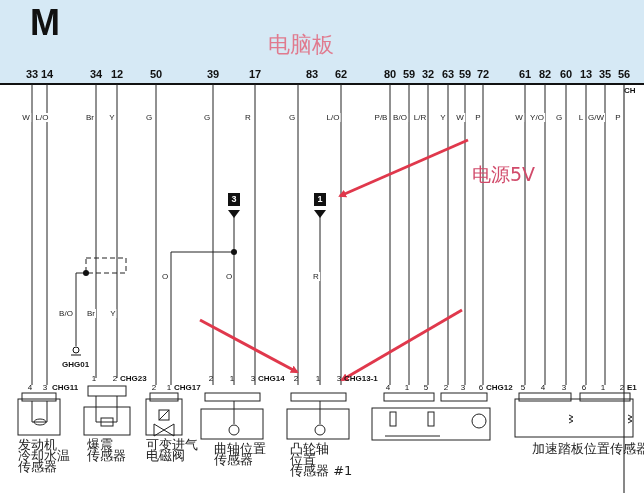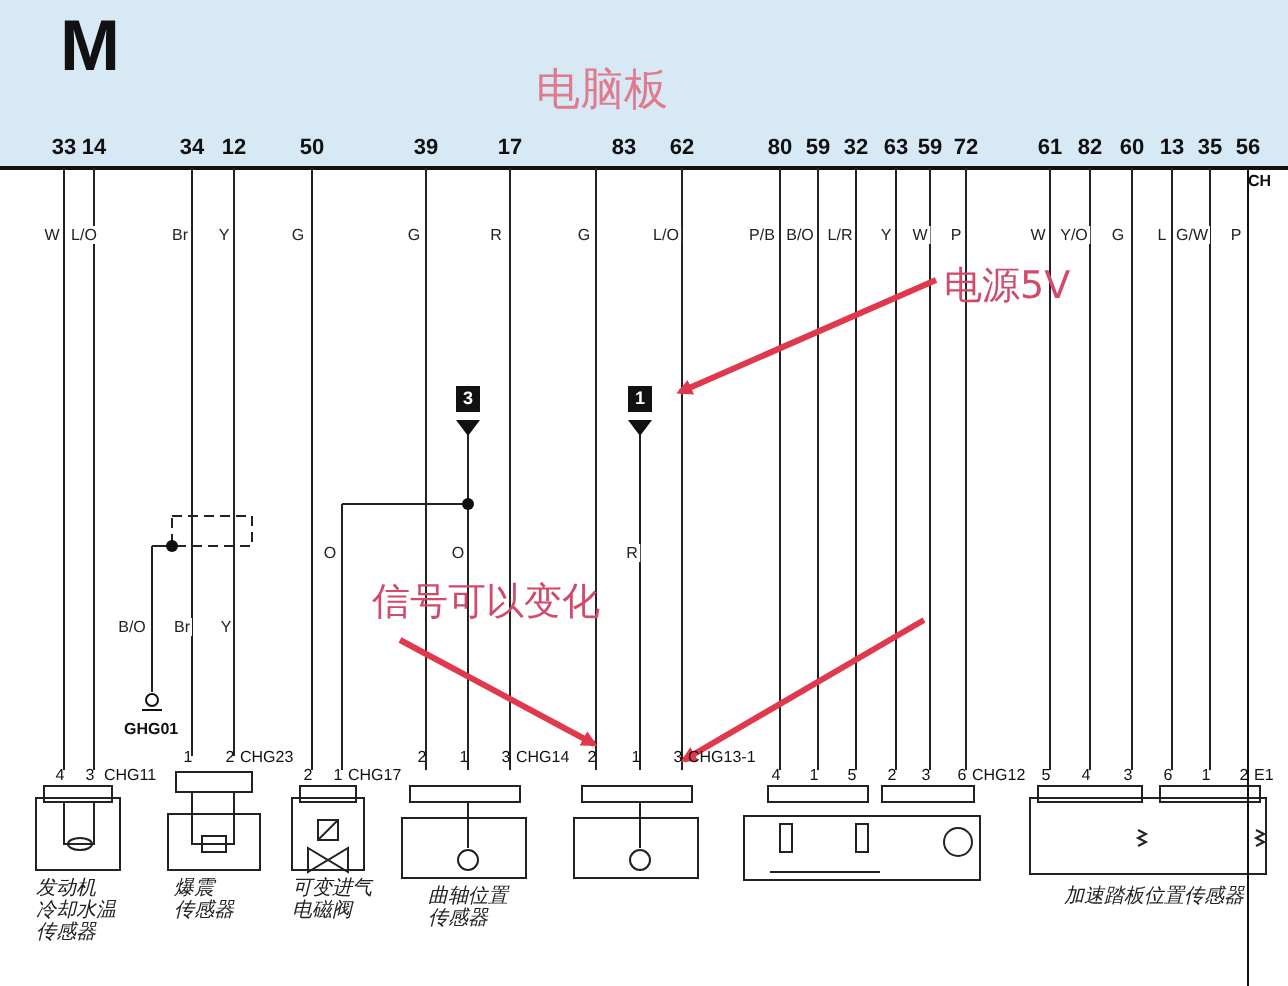--- a/index.html
+++ b/index.html
@@ -4,24 +4,24 @@
 <style>
   html,body{margin:0;padding:0;}
   body{width:644px;height:493px;position:relative;overflow:hidden;background:#ffffff;font-family:"Liberation Sans",sans-serif;}
   #stage{position:absolute;left:0;top:0;width:644px;height:493px;}
   .header-bg{position:absolute;left:0;top:0;width:644px;height:84px;background:#d6e9f5;}
   .m-label{position:absolute;left:30px;top:2px;font-size:36px;font-weight:bold;color:#111;font-family:"Liberation Sans",sans-serif;}
   .ecu-title{position:absolute;left:268px;top:30px;font-size:22px;color:#e07a8e;font-family:"DejaVu Sans",sans-serif;}
   .pin-num{position:absolute;top:68px;font-size:11px;font-weight:bold;color:#111;transform:translateX(-50%);white-space:nowrap;}
   .wire-color{position:absolute;font-size:8px;color:#222;transform:translateX(-50%);white-space:nowrap;background:#fff;padding:0 1px;}
   .ch-label{position:absolute;left:624px;top:86px;font-size:8px;font-weight:bold;color:#111;}
-  .conn-label{position:absolute;font-size:8px;font-weight:normal;color:#111;white-space:nowrap;}
+  .conn-label{position:absolute;font-size:8px;font-weight:bold;color:#111;white-space:nowrap;}
   .pin-small{position:absolute;font-size:8px;color:#111;transform:translateX(-50%);}
-  .comp-name{position:absolute;font-size:10px;color:#222;line-height:11px;white-space:pre;font-family:"DejaVu Sans",sans-serif;font-style:italic;}
-  .annot{position:absolute;color:#d14a6a;font-family:"DejaVu Sans",sans-serif;white-space:nowrap;}
+  .comp-name{position:absolute;font-size:13px;color:#222;line-height:11px;white-space:pre;font-family:"DejaVu Sans",sans-serif;}
+  .annot{position:absolute;color:#d14a6a;font-family:"DejaVu Sans",sans-serif;white-space:nowrap;margin-top:32px;}
   .badge{position:absolute;width:12px;height:13px;background:#111;color:#fff;font-size:9px;font-weight:bold;text-align:center;line-height:13px;}
   .ground-label{position:absolute;font-size:8px;font-weight:bold;color:#111;}
   .watermark{position:absolute;left:442px;top:462px;font-size:17px;color:#666;font-family:"DejaVu Sans",sans-serif;font-style:italic;white-space:nowrap;}
   svg{position:absolute;left:0;top:0;}
 </style>
 </head>
 <body>
 
 <div id="stage">
   <div class="header-bg"></div>
@@ -228,18 +228,20 @@
 
   <div class="comp-name" style="left:18px;top:439px">发动机
 冷却水温
 传感器</div>
   <div class="comp-name" style="left:87px;top:439px">爆震
 传感器</div>
   <div class="comp-name" style="left:146px;top:439px">可变进气
 电磁阀</div>
   <div class="comp-name" style="left:214px;top:443px">曲轴位置
 传感器</div>
+  <div class="comp-name" style="left:290px;top:443px">凸轮轴
+位置
+传感器 #1</div>
   <div class="comp-name" style="left:532px;top:443px">加速踏板位置传感器</div>
 
   <div class="annot" style="left:472px;top:130px;font-size:19px">电源5V</div>
-  <div class="annot" style="left:186px;top:288px;font-size:19px">信号可以变化</div>
 
 </div>
 
 </body></html>

